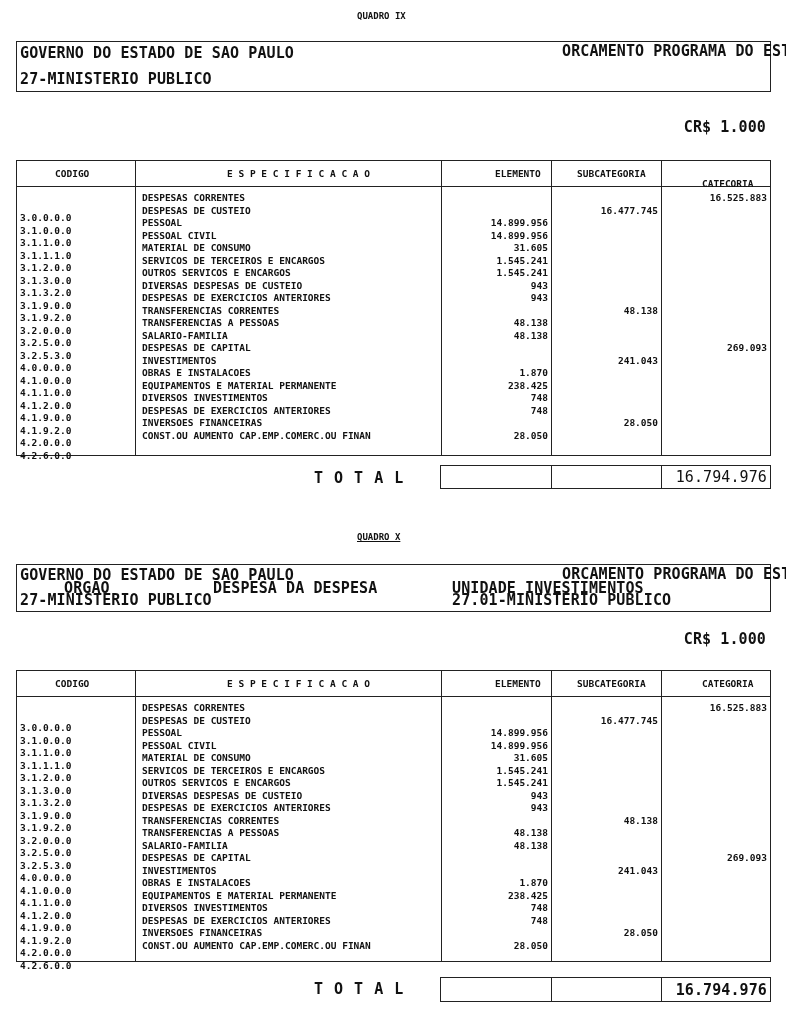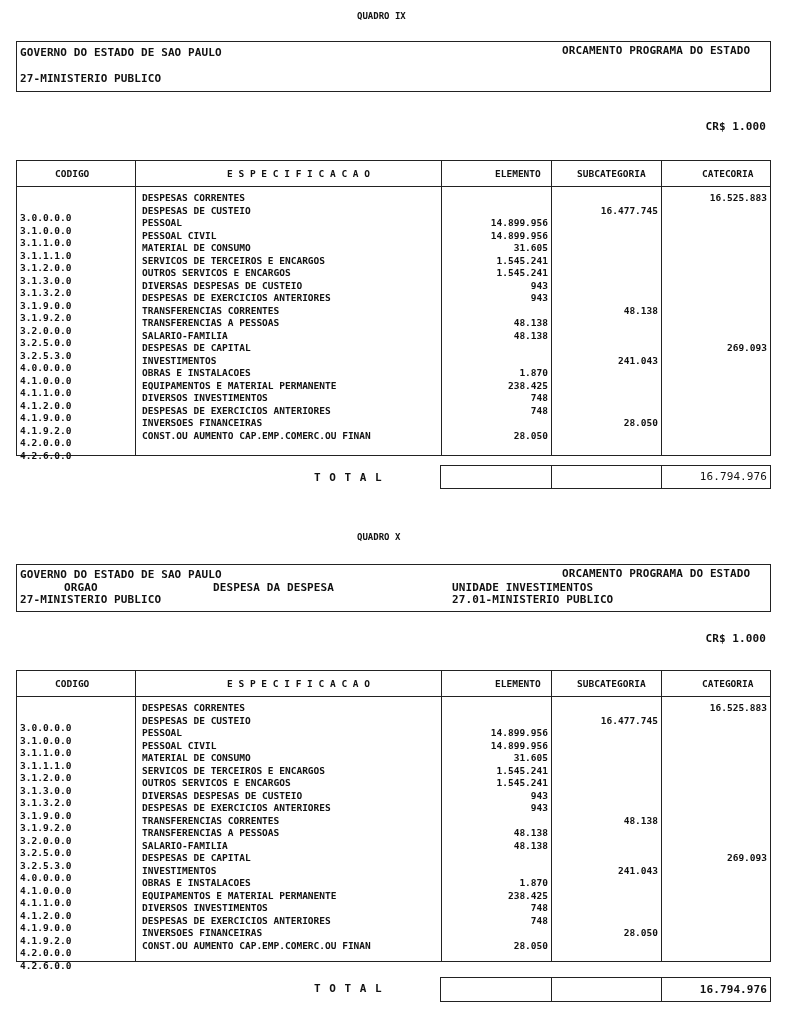--- a/index.html
+++ b/index.html
@@ -1,19 +1,19 @@
 <!DOCTYPE html>
 <html><head>
 <meta charset="utf-8">
 <style>
   html, body { margin:0; padding:0; background:#ffffff; }
   body { width:786px; height:1020px; position:relative; overflow:hidden;
          font-family:"DejaVu Sans Mono","Liberation Mono",monospace; color:#111; }
   .abs { position:absolute; }
-  .txt { font-size:11px; line-height:12px; white-space:pre; font-weight:bold; letter-spacing:0.1px; }
+  .txt { font-size:15px; line-height:12px; white-space:pre; font-weight:bold; letter-spacing:0.1px; }
   .title { font-size:9px; font-weight:bold; }
   .hbox { border:1.5px solid #222; box-sizing:border-box; }
   .tbl { position:absolute; border:1.5px solid #222; box-sizing:border-box; }
   .col { position:absolute; top:0; bottom:0; border-left:1.5px solid #222; }
   .hline { position:absolute; left:0; right:0; border-top:1.5px solid #222; }
   .hdr { position:absolute; font-size:9.5px; font-weight:bold; white-space:pre; }
   .row { position:absolute; left:0; right:0; height:11.9px; font-size:9.5px; line-height:12px; font-weight:bold; white-space:pre; }
   .c-code { position:absolute; left:3px;margin-top:20px; }
   .c-spec { position:absolute; left:125px; }
   .c-el { position:absolute; right:222px; text-align:right; }
@@ -38,21 +38,21 @@
 <div class="tbl" id="tbl0" style="left:16px;top:160px;width:755px;height:296px;">
   <div class="col" style="left:118px;"></div>
   <div class="col" style="left:424px;"></div>
   <div class="col" style="left:534px;"></div>
   <div class="col" style="left:644px;"></div>
   <div class="hline" style="top:25px;"></div>
   <div class="hdr" style="left:38px;top:7px;">CODIGO</div>
   <div class="hdr spaced" style="left:210px;top:7px;letter-spacing:0;">E S P E C I F I C A C A O</div>
   <div class="hdr" style="left:478px;top:7px;">ELEMENTO</div>
   <div class="hdr" style="left:560px;top:7px;">SUBCATEGORIA</div>
-  <div class="hdr" style="left:685px;top:7px;">CATECORIA</div>
+  <div class="hdr" style="left:685px;top:17px;">CATECORIA</div>
   <div class="rows" style="position:absolute;left:0;right:0;top:31px;">
       <div class="row" style="top: 0px;"><span class="c-code">3.0.0.0.0</span><span class="c-spec">DESPESAS CORRENTES</span><span class="c-el"></span><span class="c-sub"></span><span class="c-cat">16.525.883</span></div>
       <div class="row" style="top: 12.5px;"><span class="c-code">3.1.0.0.0</span><span class="c-spec">DESPESAS DE CUSTEIO</span><span class="c-el"></span><span class="c-sub">16.477.745</span><span class="c-cat"></span></div>
       <div class="row" style="top: 25px;"><span class="c-code">3.1.1.0.0</span><span class="c-spec">PESSOAL</span><span class="c-el">14.899.956</span><span class="c-sub"></span><span class="c-cat"></span></div>
       <div class="row" style="top: 37.5px;"><span class="c-code">3.1.1.1.0</span><span class="c-spec">PESSOAL CIVIL</span><span class="c-el">14.899.956</span><span class="c-sub"></span><span class="c-cat"></span></div>
       <div class="row" style="top: 50px;"><span class="c-code">3.1.2.0.0</span><span class="c-spec">MATERIAL DE CONSUMO</span><span class="c-el">31.605</span><span class="c-sub"></span><span class="c-cat"></span></div>
       <div class="row" style="top: 62.5px;"><span class="c-code">3.1.3.0.0</span><span class="c-spec">SERVICOS DE TERCEIROS E ENCARGOS</span><span class="c-el">1.545.241</span><span class="c-sub"></span><span class="c-cat"></span></div>
       <div class="row" style="top: 75px;"><span class="c-code">3.1.3.2.0</span><span class="c-spec">OUTROS SERVICOS E ENCARGOS</span><span class="c-el">1.545.241</span><span class="c-sub"></span><span class="c-cat"></span></div>
       <div class="row" style="top: 87.5px;"><span class="c-code">3.1.9.0.0</span><span class="c-spec">DIVERSAS DESPESAS DE CUSTEIO</span><span class="c-el">943</span><span class="c-sub"></span><span class="c-cat"></span></div>
       <div class="row" style="top: 100px;"><span class="c-code">3.1.9.2.0</span><span class="c-spec">DESPESAS DE EXERCICIOS ANTERIORES</span><span class="c-el">943</span><span class="c-sub"></span><span class="c-cat"></span></div>
@@ -70,21 +70,21 @@
     </div>
 </div>
 
 <div class="abs txt" style="left:314px;top:472px;letter-spacing:1px;">T O T A L</div>
 <div class="total-box" style="left:440px;top:465px;width:331px;height:24px;">
   <div class="col" style="left:110px;"></div>
   <div class="col" style="left:220px;"></div>
   <div class="abs txt" style="right:3px;top:5px;font-weight:normal;">16.794.976</div>
 </div>
 
-<div class="abs title" style="left:357px;top:532px;">QUADRO X</div>
+<div class="abs title" style="left:357px;top:532px;text-decoration:underline;">QUADRO X</div>
 
 <div class="abs hbox" style="left:16px;top:564px;width:755px;height:48px;">
   <div class="abs txt" style="left:3px;top:4px;">GOVERNO DO ESTADO DE SAO PAULO</div>
   <div class="abs txt" style="left:545px;top:3px;">ORCAMENTO PROGRAMA DO ESTADO</div>
   <div class="abs txt" style="left:3px;top:17px;padding-left:44px;">ORGAO</div>
   <div class="abs txt" style="left:196px;top:17px;">DESPESA DA DESPESA</div>
   <div class="abs txt" style="left:435px;top:17px;">UNIDADE INVESTIMENTOS</div>
   <div class="abs txt" style="left:3px;top:29px;">27-MINISTERIO PUBLICO</div>
   <div class="abs txt" style="left:435px;top:29px;">27.01-MINISTERIO PUBLICO</div>
 </div>

